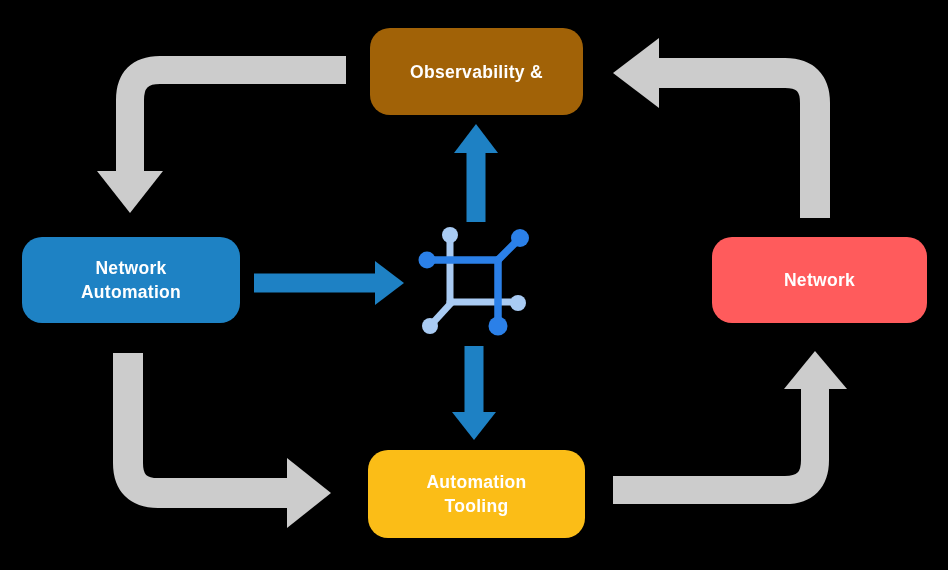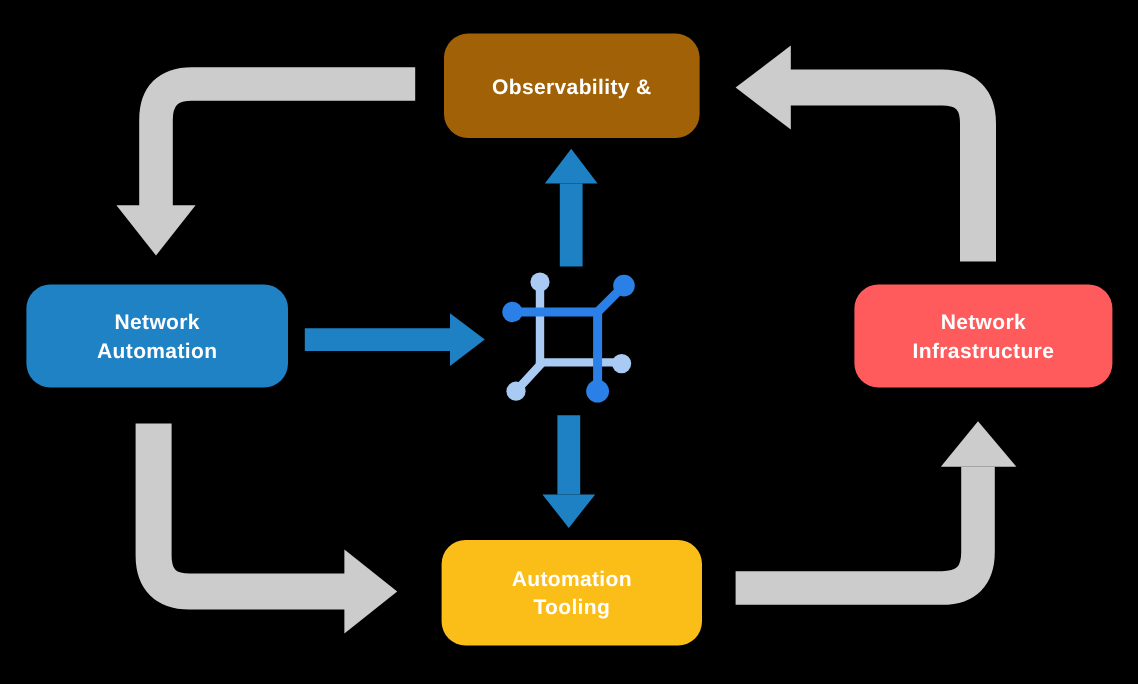--- a/index.html
+++ b/index.html
@@ -121,21 +121,20 @@
     <span>Observability &amp;</span>
   </div>
 
   <div class="node node-operations" style="background-color: rgb(30, 130, 196);">
     <span>Network</span>
     <span>Automation</span>
   </div>
 
   <div class="node node-infrastructure" style="background-color: rgb(255, 91, 92);">
     <span>Network</span>
-    <span>Infrastructure</span>
   </div>
 
   <div class="node node-automation" style="background-color: rgb(251, 189, 23);">
     <span>Automation</span>
     <span>Tooling</span>
   </div>
 
 </div>
 
 </body></html>

